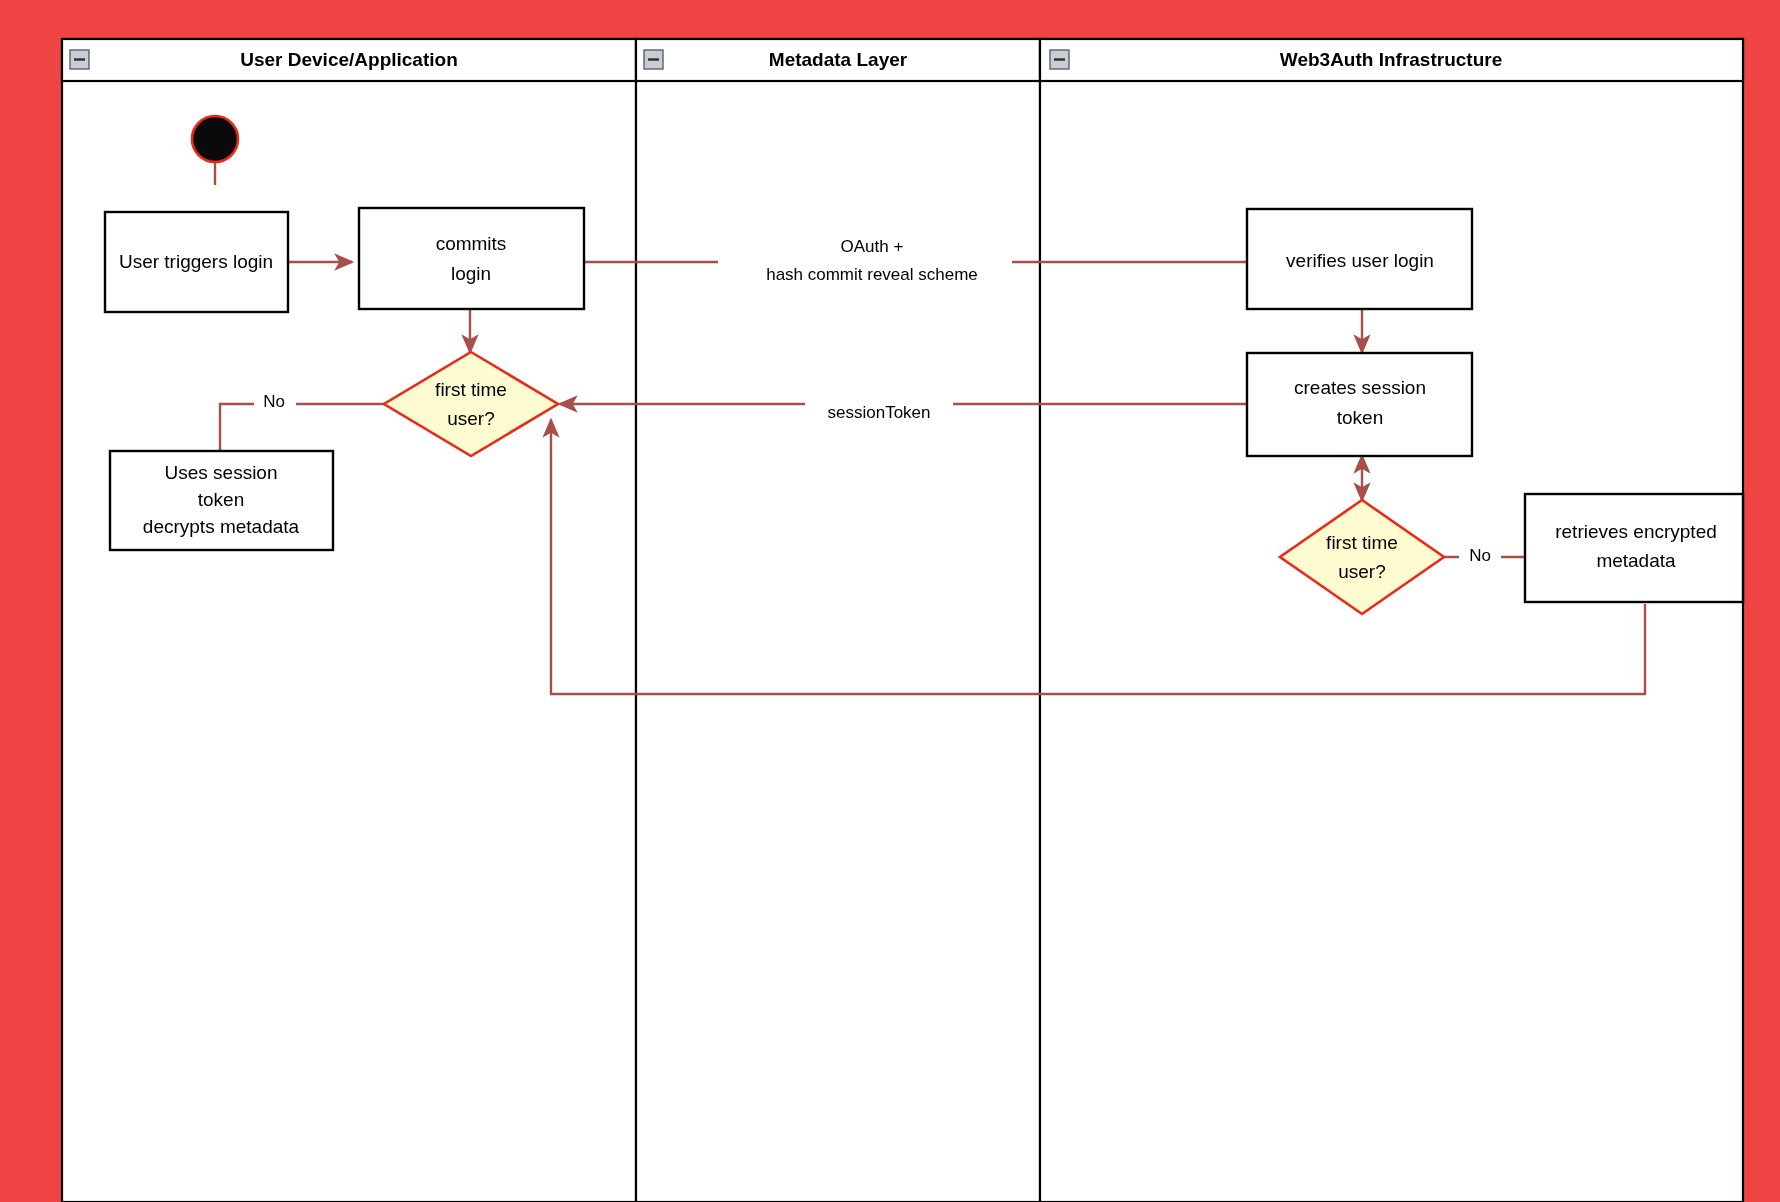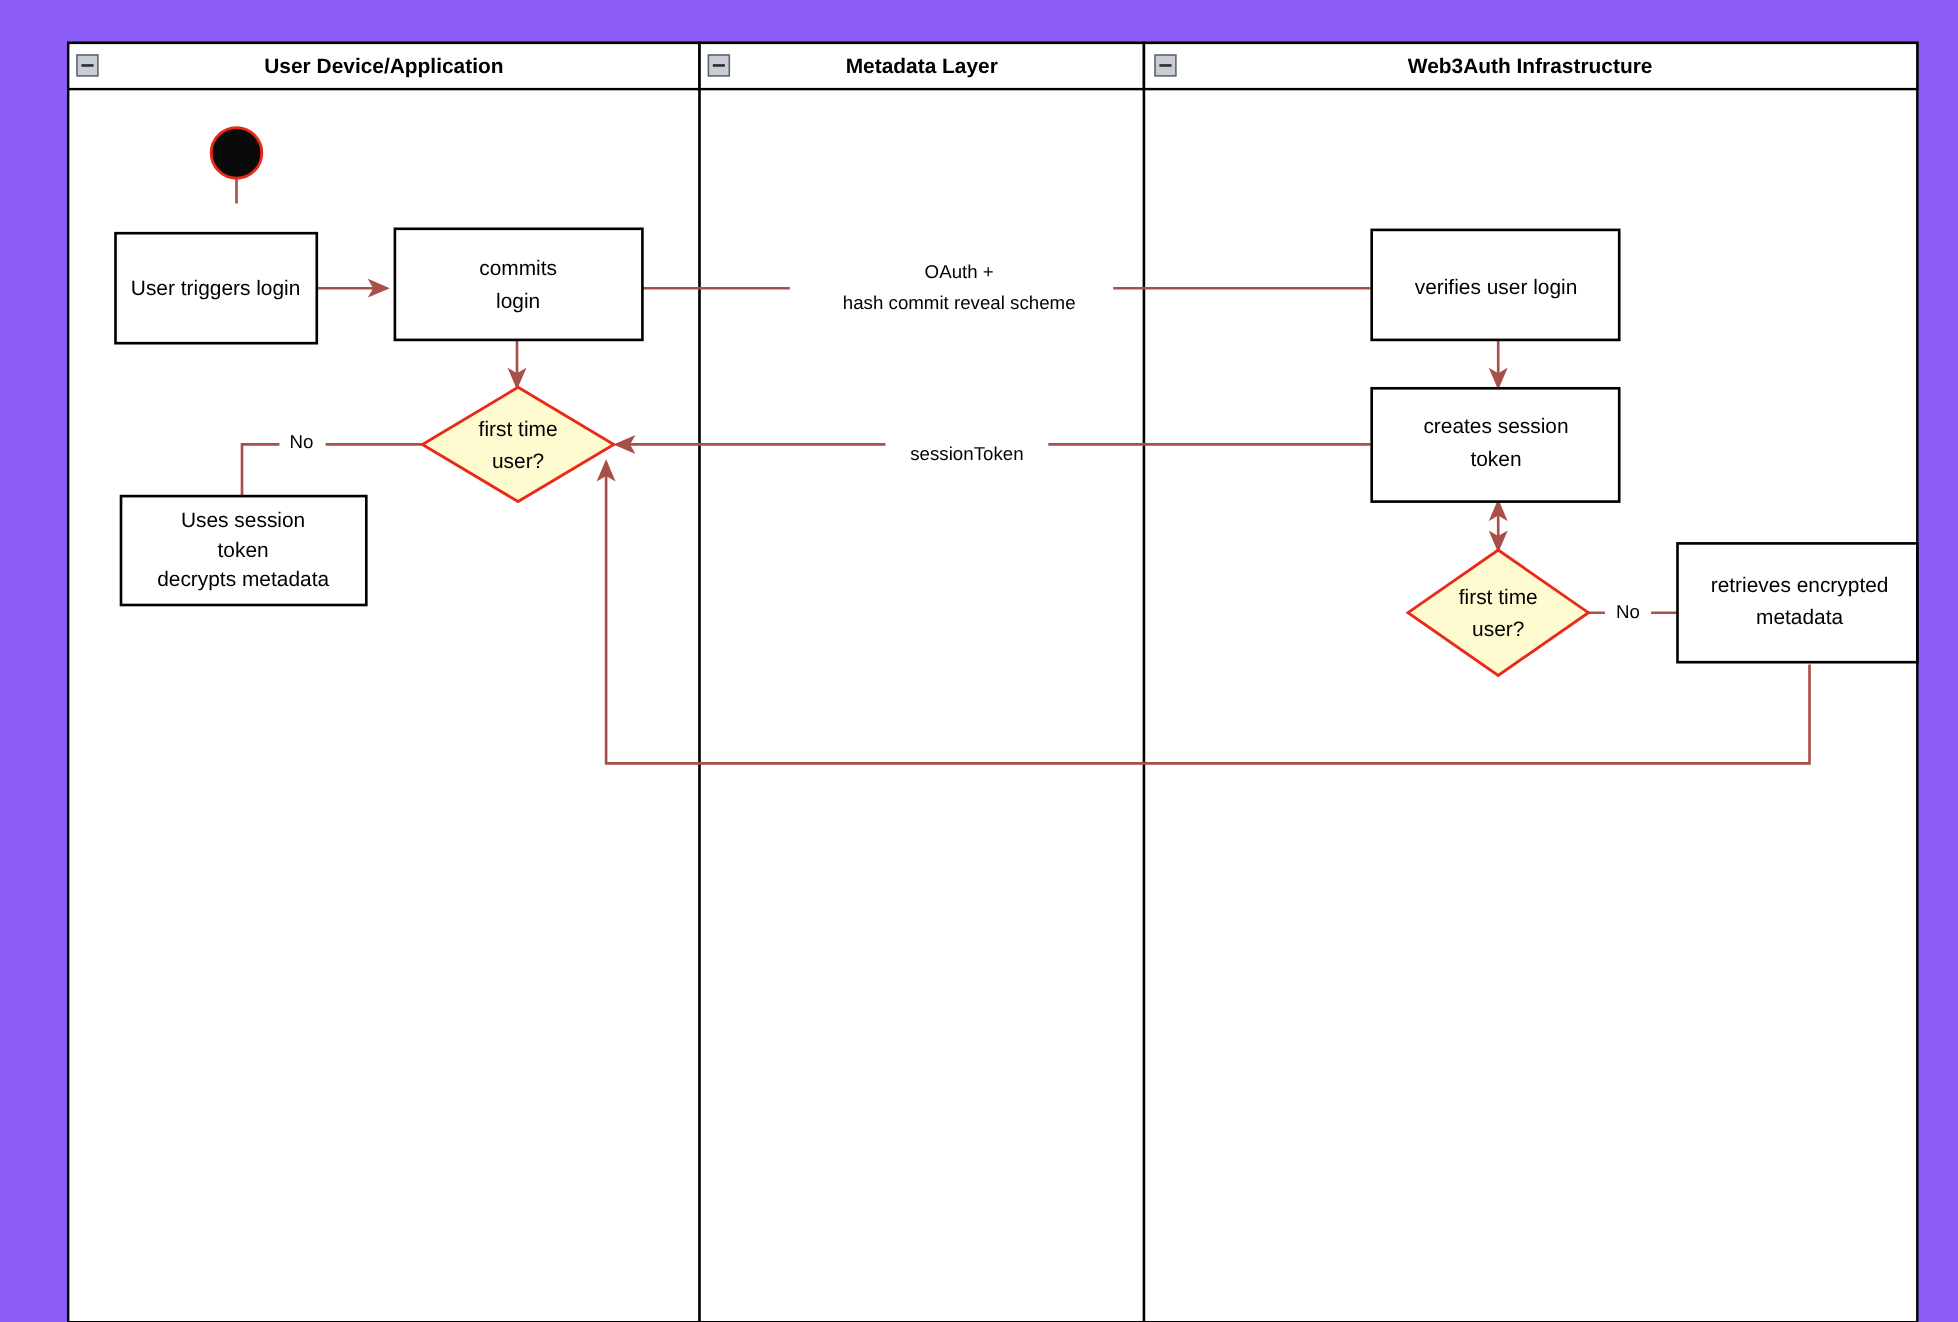--- a/index.html
+++ b/index.html
@@ -5,21 +5,21 @@
   html, body {
     margin: 0;
     padding: 0;
     background: #ffffff;
     font-family: "Liberation Sans", sans-serif;
   }
   #stage {
     position: relative;
     width: 1780px;
     height: 1202px;
-    background: #8b5cf6;
+    background: #ef4444;
     overflow: hidden;
     text-align: right;
   }
   svg#canvas {
     position: absolute;
     left: 0;
     top: 0;
     width: 1780px;
     height: 1202px;
   }

